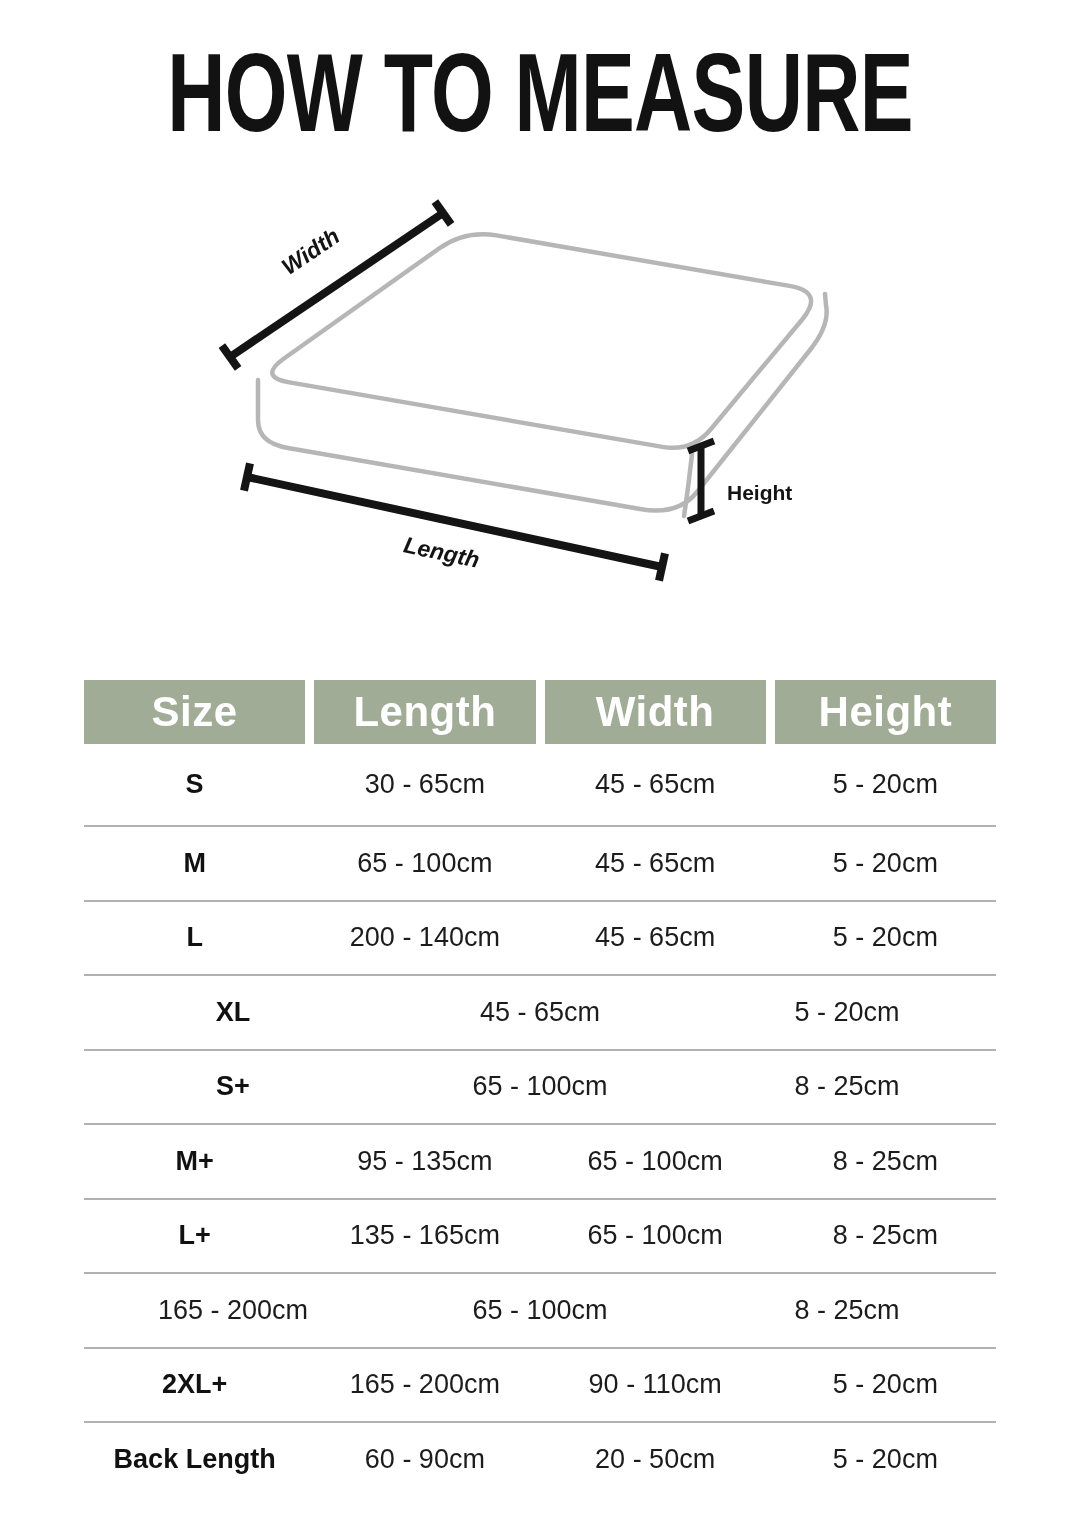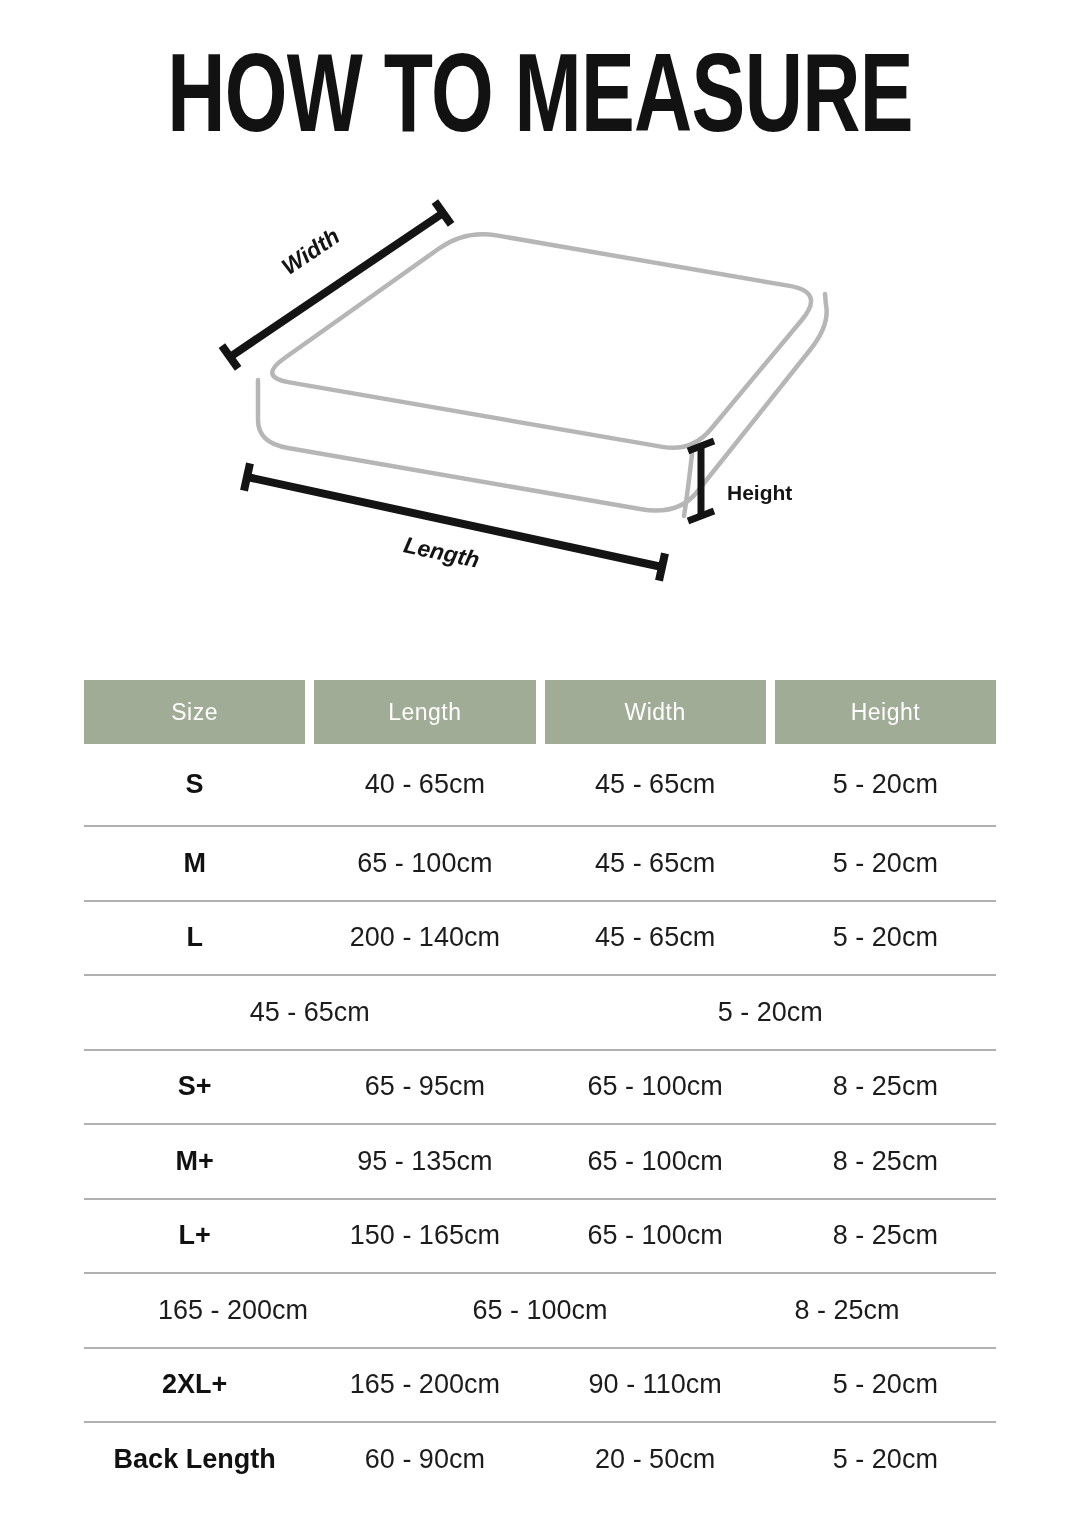--- a/index.html
+++ b/index.html
@@ -26,21 +26,21 @@
   .measure{stroke:var(--ink);fill:none;}
   .measure-label{
     fill:var(--ink);font-family:"Liberation Sans",sans-serif;font-weight:bold;
   }
   .measure-label.slanted{font-style:italic;}
   .size-table{position:absolute;left:84px;top:680px;width:912px;}
   .thead{display:flex;gap:9px;}
   .th{
     flex:1;height:64px;line-height:64px;text-align:center;
     background:var(--header-bg);color:var(--header-text);
-    font-size:23px;font-weight:normal;letter-spacing:0.5px;
+    font-size:42px;font-weight:bold;letter-spacing:0.5px;
   }
   .tbody{display:block;}
   .trow{display:flex;gap:9px;height:72.5px;align-items:center;border-top:2px solid var(--divider);}
   .trow:first-child{border-top:none;height:81px;}
   .cell{flex:1;text-align:center;font-size:27px;color:var(--text);}
   .cell.size{font-weight:bold;color:#111;}
 </style>
 </head>
 <body>
 
@@ -86,55 +86,55 @@
   <div class="size-table">
     <div class="thead">
       <div class="th">Size</div>
       <div class="th">Length</div>
       <div class="th">Width</div>
       <div class="th">Height</div>
     </div>
     <div class="tbody">
         <div class="trow">
       <div class="cell size">S</div>
-      <div class="cell">40 - 65cm</div>
+      <div class="cell">30 - 65cm</div>
       <div class="cell">45 - 65cm</div>
       <div class="cell">5 - 20cm</div>
     </div>
         <div class="trow">
       <div class="cell size">M</div>
       <div class="cell">65 - 100cm</div>
       <div class="cell">45 - 65cm</div>
       <div class="cell">5 - 20cm</div>
     </div>
         <div class="trow">
       <div class="cell size">L</div>
       <div class="cell">200 - 140cm</div>
       <div class="cell">45 - 65cm</div>
       <div class="cell">5 - 20cm</div>
     </div>
         <div class="trow">
+      <div class="cell size">XL</div>
       <div class="cell">45 - 65cm</div>
       <div class="cell">5 - 20cm</div>
     </div>
         <div class="trow">
       <div class="cell size">S+</div>
-      <div class="cell">65 - 95cm</div>
       <div class="cell">65 - 100cm</div>
       <div class="cell">8 - 25cm</div>
     </div>
         <div class="trow">
       <div class="cell size">M+</div>
       <div class="cell">95 - 135cm</div>
       <div class="cell">65 - 100cm</div>
       <div class="cell">8 - 25cm</div>
     </div>
         <div class="trow">
       <div class="cell size">L+</div>
-      <div class="cell">150 - 165cm</div>
+      <div class="cell">135 - 165cm</div>
       <div class="cell">65 - 100cm</div>
       <div class="cell">8 - 25cm</div>
     </div>
         <div class="trow">
       <div class="cell">165 - 200cm</div>
       <div class="cell">65 - 100cm</div>
       <div class="cell">8 - 25cm</div>
     </div>
         <div class="trow">
       <div class="cell size">2XL+</div>

